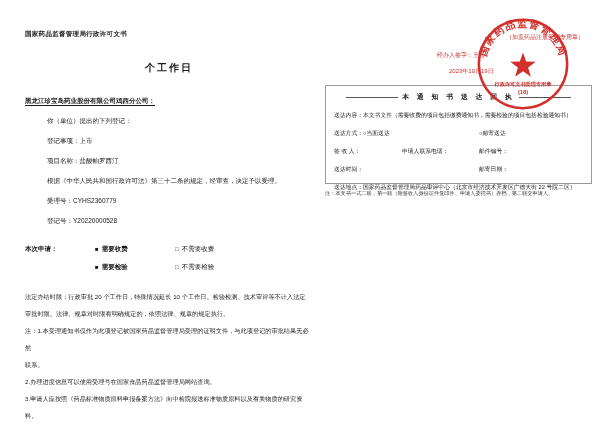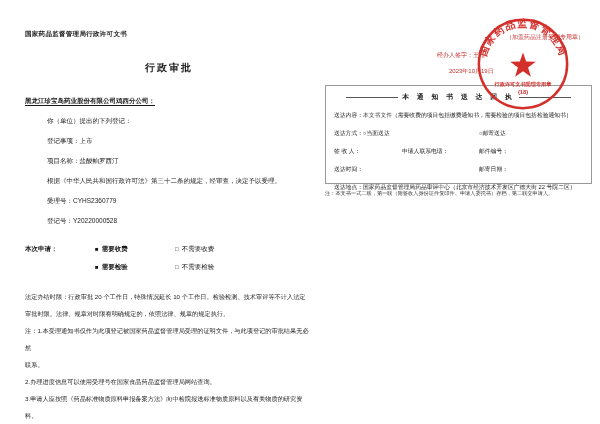--- a/index.html
+++ b/index.html
@@ -42,21 +42,21 @@
   .col-right { position:absolute; left:145px; top:0; }
   .receipt-footnote { position:absolute; left:0; top:190px; width:267px; font-size:5.2px; color:#333; }
 </style>
 </head>
 <body>
 
 <div class="canvas">
 
   <div class="left-page">
     <div class="doc-header">国家药品监督管理局行政许可文书</div>
-    <div class="doc-title">行政审批</div>
+    <div class="doc-title">个工作日</div>
     <div class="recipient">
       <span>黑龙江珍宝岛药业股份有限公司鸡西分公司：</span>
     </div>
 
     <div class="body-line">你（单位）提出的下列登记：</div>
     <div class="body-line">登记事项：上市</div>
     <div class="body-line">项目名称：盐酸帕罗西汀</div>
     <div class="body-line">根据《中华人民共和国行政许可法》第三十二条的规定，经审查，决定予以受理。</div>
     <div class="body-line">受理号：CYHS2360779</div>
     <div class="body-line">登记号：Y20220000528</div>

